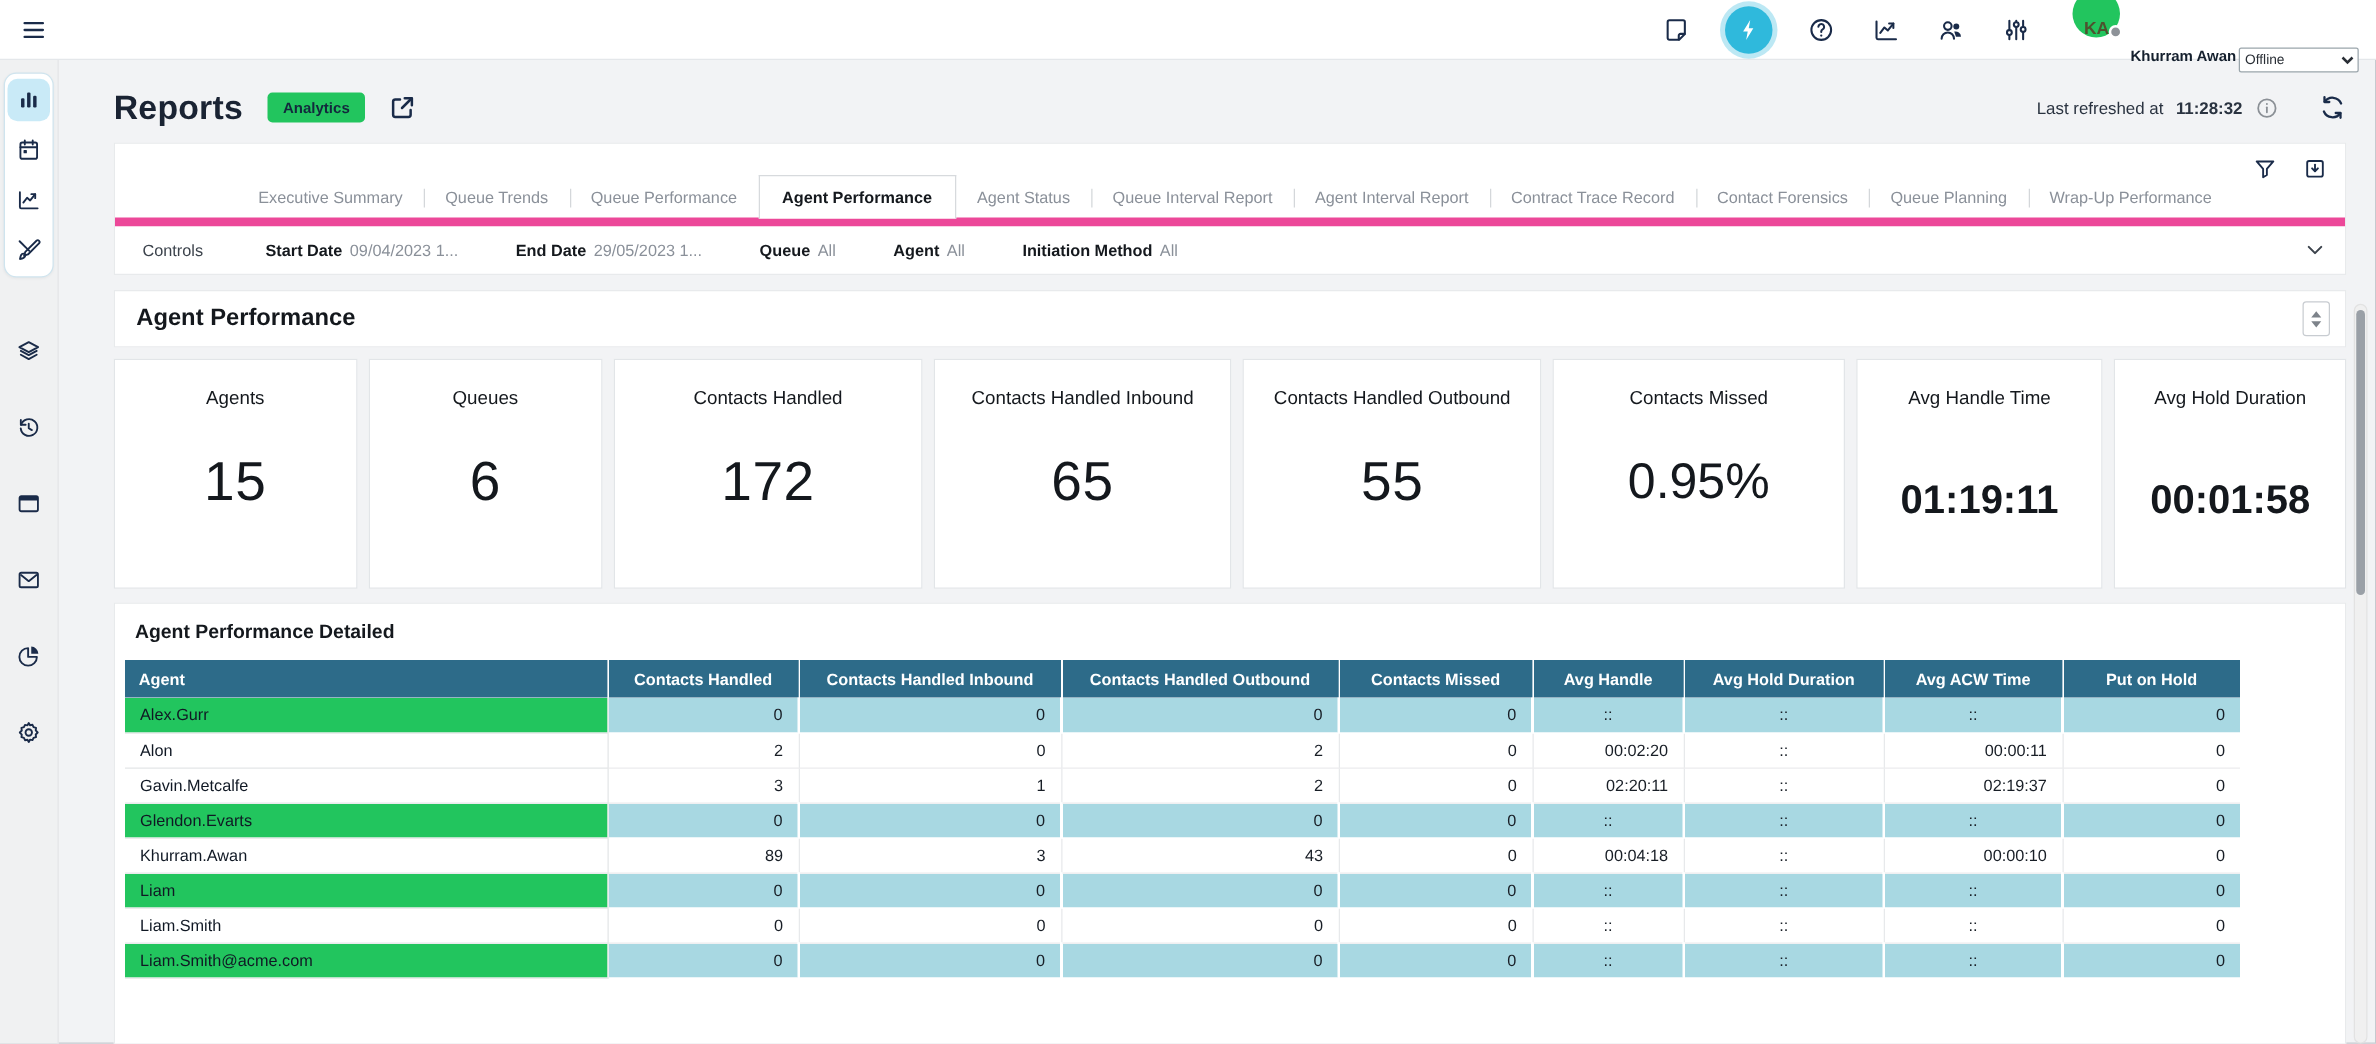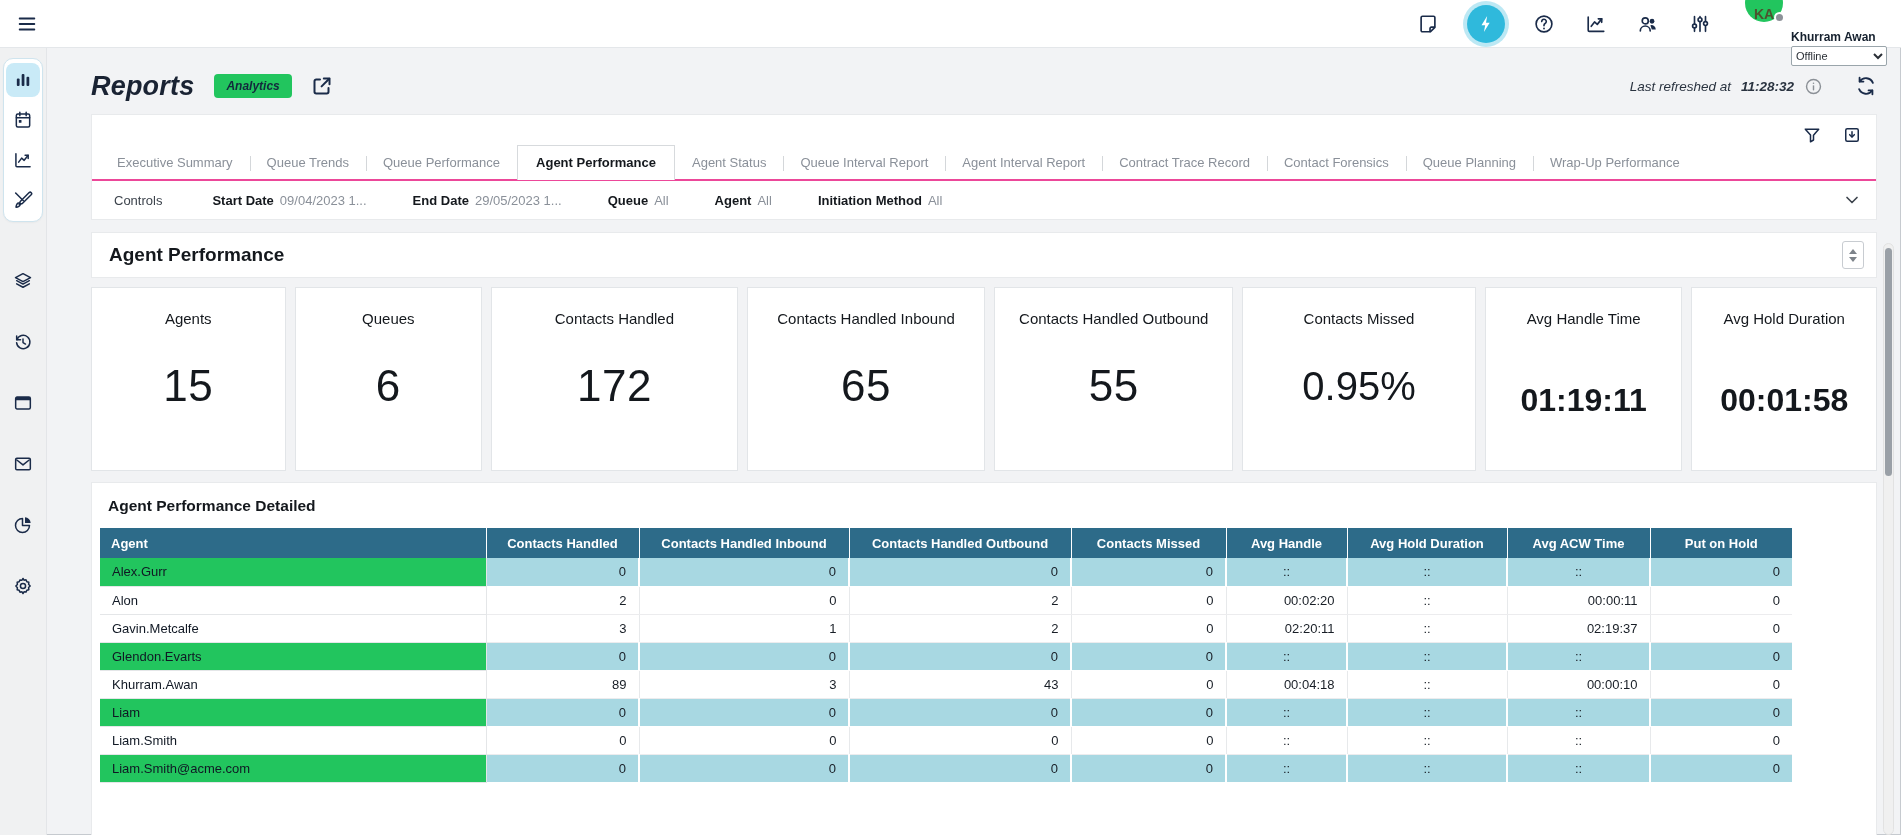--- a/index.html
+++ b/index.html
@@ -9,50 +9,50 @@
   
   .topbar { position:absolute; top:0; left:0; width:1901px; height:48px; background:#fff; border-bottom:1px solid #e4e7ea; display:flex; align-items:center; padding:0 14px; z-index:5; }
   .hamburger { color:#1a2b49; width:26px; height:26px; cursor:pointer; display:flex; align-items:center; justify-content:center; background:none; border:none; }
   .tb-right { margin-left:auto; display:flex; align-items:center; gap:26px; }
   .tb-icon { width:26px; height:26px; color:#1a2b49; display:flex; align-items:center; justify-content:center; cursor:pointer; }
   .tb-icon.active { width:38px; height:38px; background:#2fb9dc; border-radius:50%; color:#fff; box-shadow:0 0 0 4px rgba(47,185,220,.32); }
   .tb-icon.active svg { width:20px; height:20px; }
   .user-chip { display:flex; align-items:flex-start; gap:8px; margin-left:6px; }
   .avatar { position:relative; width:38px; height:38px; border-radius:50%; background:#22c55e; color:#4d522e; font-weight:bold; font-size:14px; display:flex; align-items:flex-end; justify-content:center; margin-top:2px; }
   .status-dot { position:absolute; right:-2px; bottom:-1px; width:11px; height:11px; border-radius:50%; background:#8d9298; border:2px solid #fff; }
-  .user-col { display:flex; flex-direction:column; gap:2px;margin-top:48px; }
+  .user-col { display:flex; flex-direction:row; gap:2px;margin-top:48px; }
   .user-name { font-size:12px; font-weight:bold; color:#15202e; }
   .status-select { width:96px; height:20px; font-size:11px; font-family:"Liberation Sans",sans-serif; color:#2a2f36; border:1px solid #9aa5ab; border-radius:2px; background:#fff; }
 
   
   .sidebar { position:absolute; top:48px; left:0; width:47px; height:787px; background:#f0f1f2; border-right:1px solid #e3e5e8; display:flex; flex-direction:column; align-items:center; padding-top:10px; }
   .nav-group { width:40px; background:#fff; border:1px solid #cfe4ee; border-radius:10px; padding:4px 3px; display:flex; flex-direction:column; gap:6px; align-items:center; box-shadow:0 1px 2px rgba(0,0,0,.04); }
   .side-icon { width:34px; height:34px; border-radius:8px; color:#1a2b49; display:flex; align-items:center; justify-content:center; cursor:pointer; }
   .side-icon.active { background:#c9eaf7; }
   .side-icon svg { width:20px; height:20px; }
   .side-loose { margin-top:42px; display:flex; flex-direction:column; gap:27px; align-items:center; }
 
   
   .main { position:absolute; top:48px; left:47px; width:1854px; height:787px; padding:12px 24px 0 44px; }
 
-  .page-head { display:flex; align-items:center; height:52px;font-style:italic; }
+  .page-head { display:flex; align-items:center; height:52px; }
   .page-title { font-size:27px; font-weight:bold; color:#1a2333; letter-spacing:.2px; }
   .badge { margin-left:20px; background:#22c55e; color:#13293d; font-size:12px; font-weight:bold; padding:5px 12px; border-radius:4px; }
   .ext-icon { margin-left:18px; width:24px; height:24px; color:#1a2b49; cursor:pointer; }
   .head-right { margin-left:auto; display:flex; align-items:center; gap:10px; font-size:13.5px; color:#2a3340; }
   .refresh-time { font-weight:bold; }
   .info-icon { width:19px; height:19px; color:#8b9096; cursor:pointer; }
   .refresh-icon { width:22px; height:22px; color:#1a2b49; margin-left:22px; cursor:pointer; }
 
   .panel { background:#fff; border:1px solid #e8eaec; }
   .panel-top { margin-top:2px; padding-top:6px; }
   .panel-tools { display:flex; justify-content:flex-end; gap:20px; padding:4px 14px 2px 0; }
   .tool-icon { width:20px; height:20px; color:#1a2b49; cursor:pointer; }
 
-  .tabs { display:flex; align-items:flex-end; height:34px; border-bottom:2px solid #ec4899; padding-left:8px; }
+  .tabs { display:flex; align-items:flex-end; height:34px; border-bottom:7px solid #ec4899; padding-left:8px;justify-content:center; }
   .tab { position:relative; font-size:13px; color:#8a9099; padding:8px 17px 9px 17px; cursor:pointer; white-space:nowrap; }
   .tab:not(.active):not(:first-child)::before { content:""; position:absolute; left:0; top:9px; width:1px; height:15px; background:#d4d7da; }
   .tab.active { color:#14181d; font-weight:bold; background:#fff; border:1px solid #d7dadd; border-bottom:none; padding:9px 18px 10px 18px; margin-bottom:-1px; }
   .tab.active + .tab::before { display:none; }
 
   .controls { display:flex; align-items:center; height:38px; padding:0 14px 0 22px; font-size:13px; }
   .controls-label { color:#3c434c; margin-right:50px; }
   .ctl-group { margin-right:46px; white-space:nowrap; cursor:pointer;text-align:right; }
   .ctl-group b { color:#14181d; font-weight:bold; margin-right:6px; }
   .ctl-group span { color:#8a9099; }

